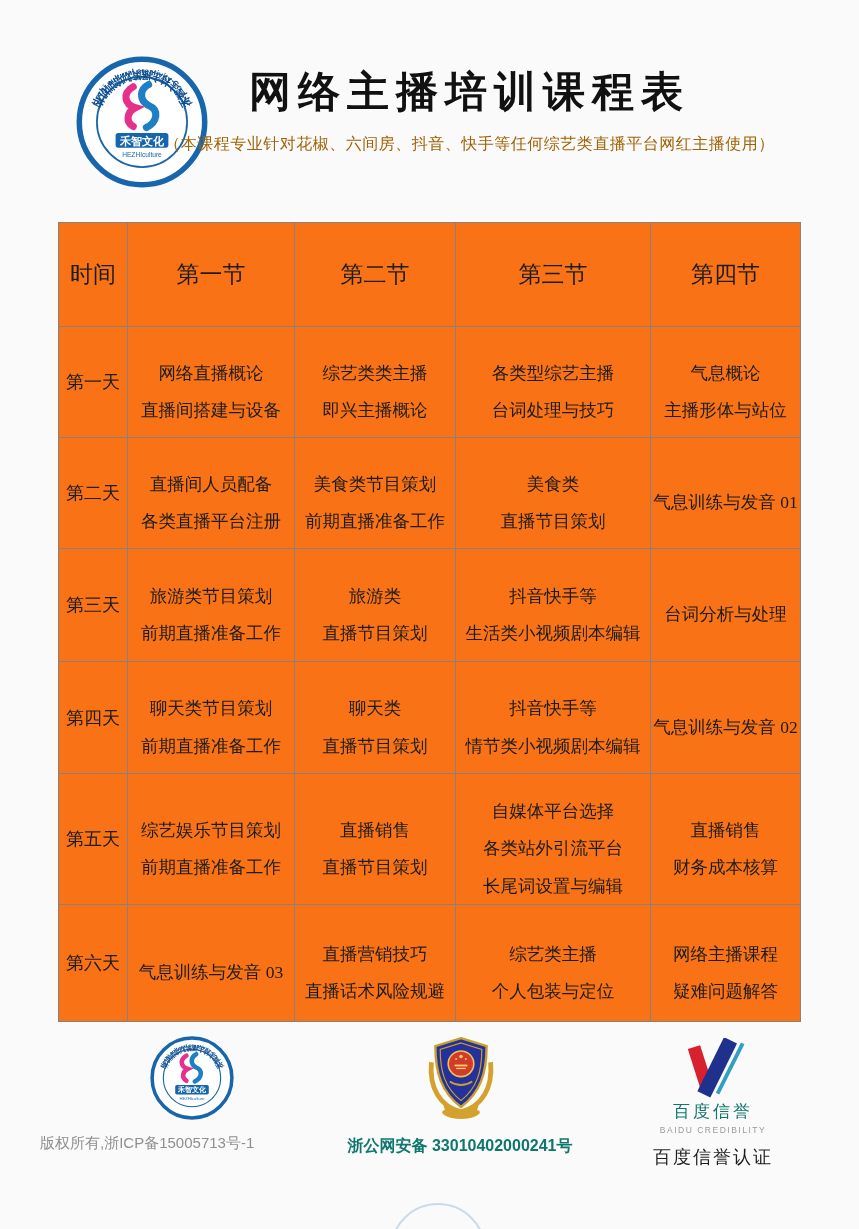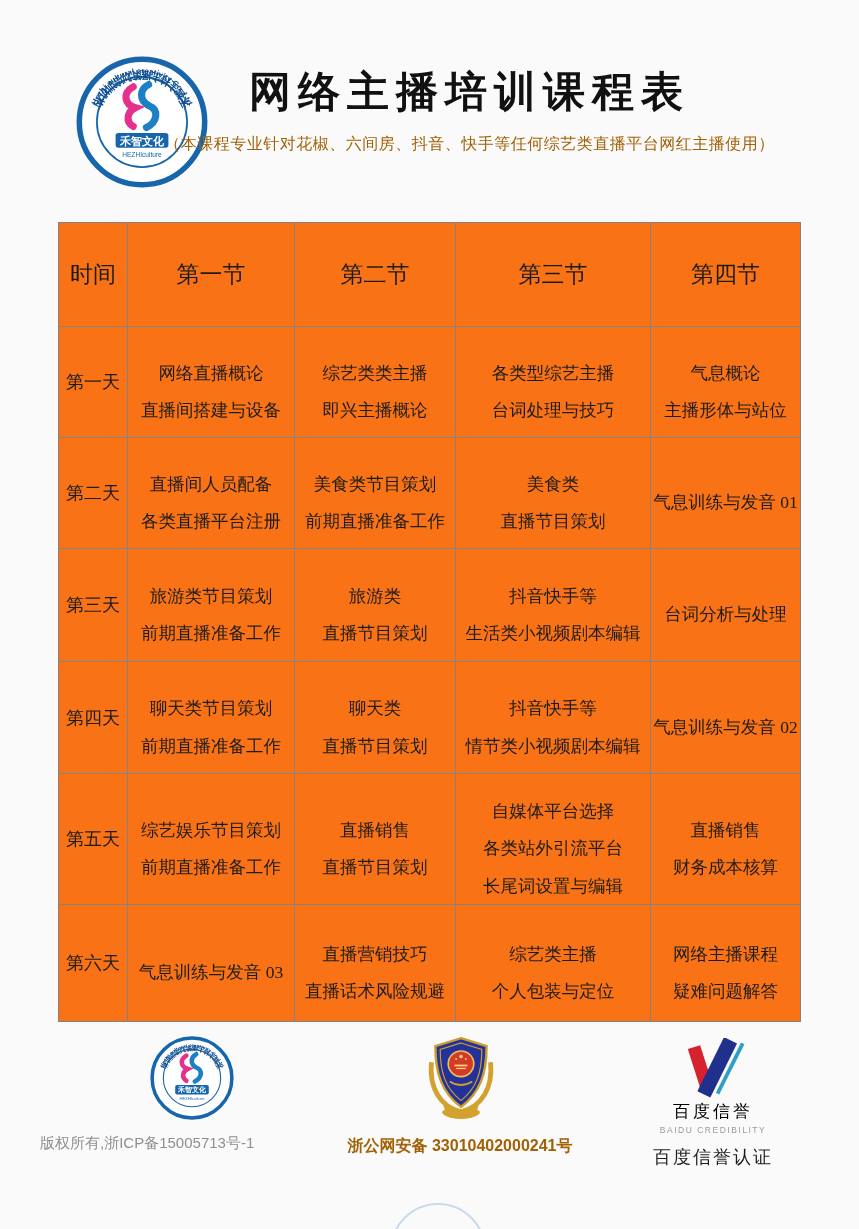--- a/index.html
+++ b/index.html
@@ -43,27 +43,27 @@
   .ft-badge  { position:absolute; left:421px; top:1034px; width:80px; height:90px; }
   .ft-baidu  { position:absolute; left:674px; top:1038px; width:78px; height:62px; }
   .ft-copy {
     position:absolute; left:40px; top:1134px; width:306px; text-align:left;
     font-family:"Liberation Sans","DejaVu Sans",sans-serif;
     font-size:15px; color:#8f8f8f;
   }
   .ft-police {
     position:absolute; left:338px; top:1136px; width:244px; text-align:center;
     font-family:"Liberation Sans","DejaVu Sans",sans-serif;
-    font-size:16px; font-weight:bold; color:#a16207;
+    font-size:16px; font-weight:bold; color:#0f766e;
   }
   .ft-baidu-txt {
     position:absolute; left:628px; top:1100px; width:170px; text-align:center;
     font-family:"Liberation Sans","DejaVu Sans",sans-serif;
   }
-  .baidu-cn  { font-size:17px; color:#000000; letter-spacing:3px; }
+  .baidu-cn  { font-size:17px; color:#0f766e; letter-spacing:3px; }
   .baidu-en  { font-size:8.5px; color:#9a9a9a; letter-spacing:1.5px; margin-top:2px; }
   .baidu-cert{ font-size:18px; color:#1d1d1d; letter-spacing:2px; margin-top:10px; }
 
   .bottom-arc {
     position:absolute; left:390px; top:1203px; width:92px; height:92px;
     border:2px solid rgba(120,165,210,.38); border-radius:50%;
   }
 </style>
 </head>
 <body>

